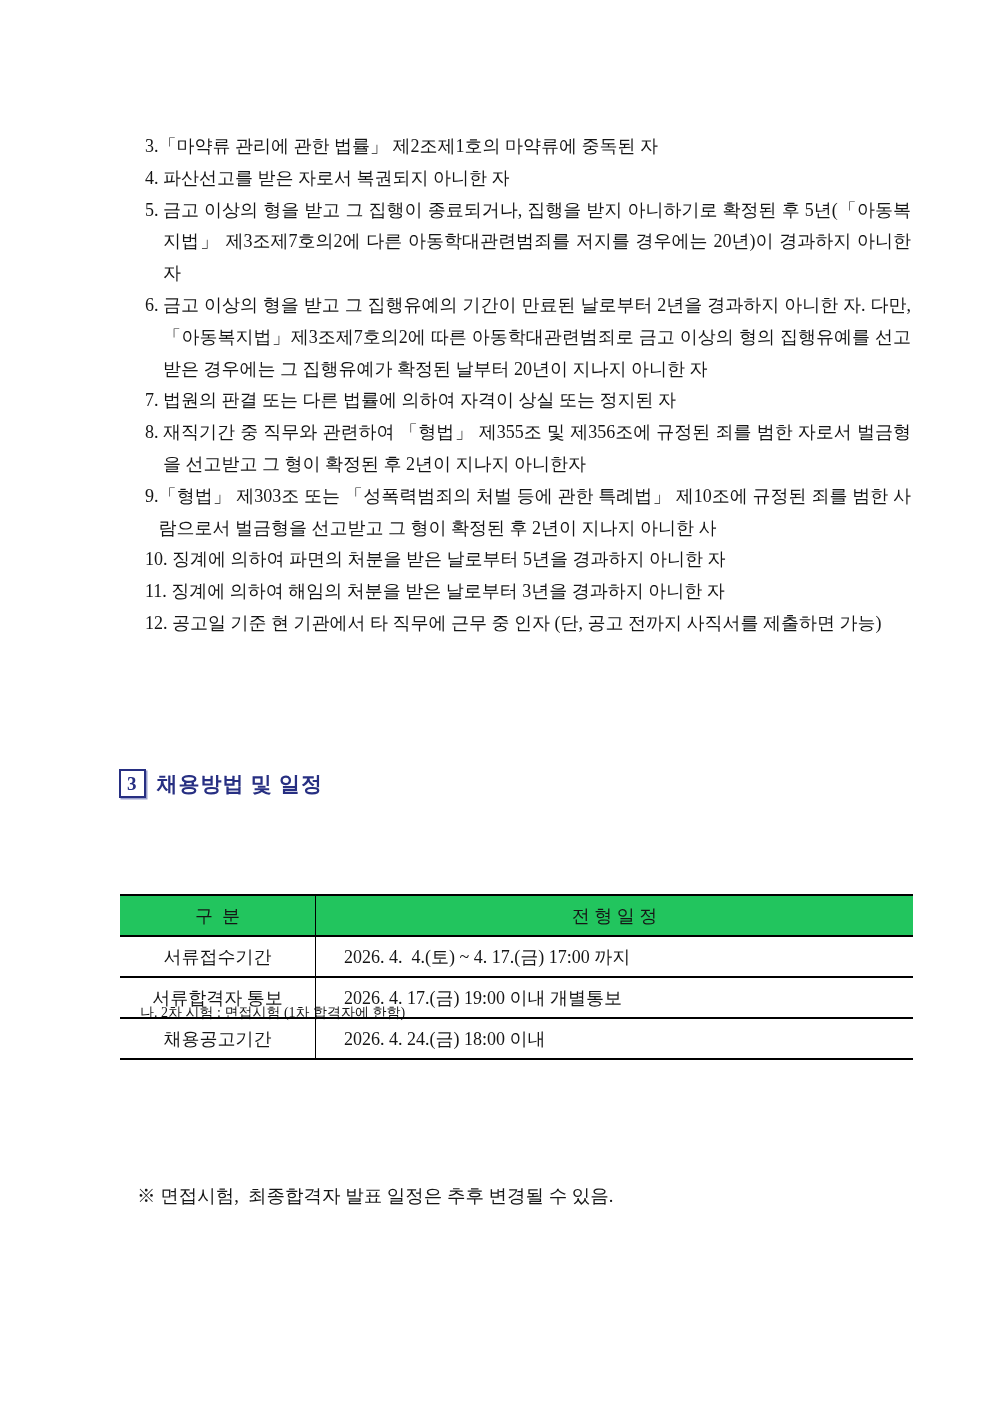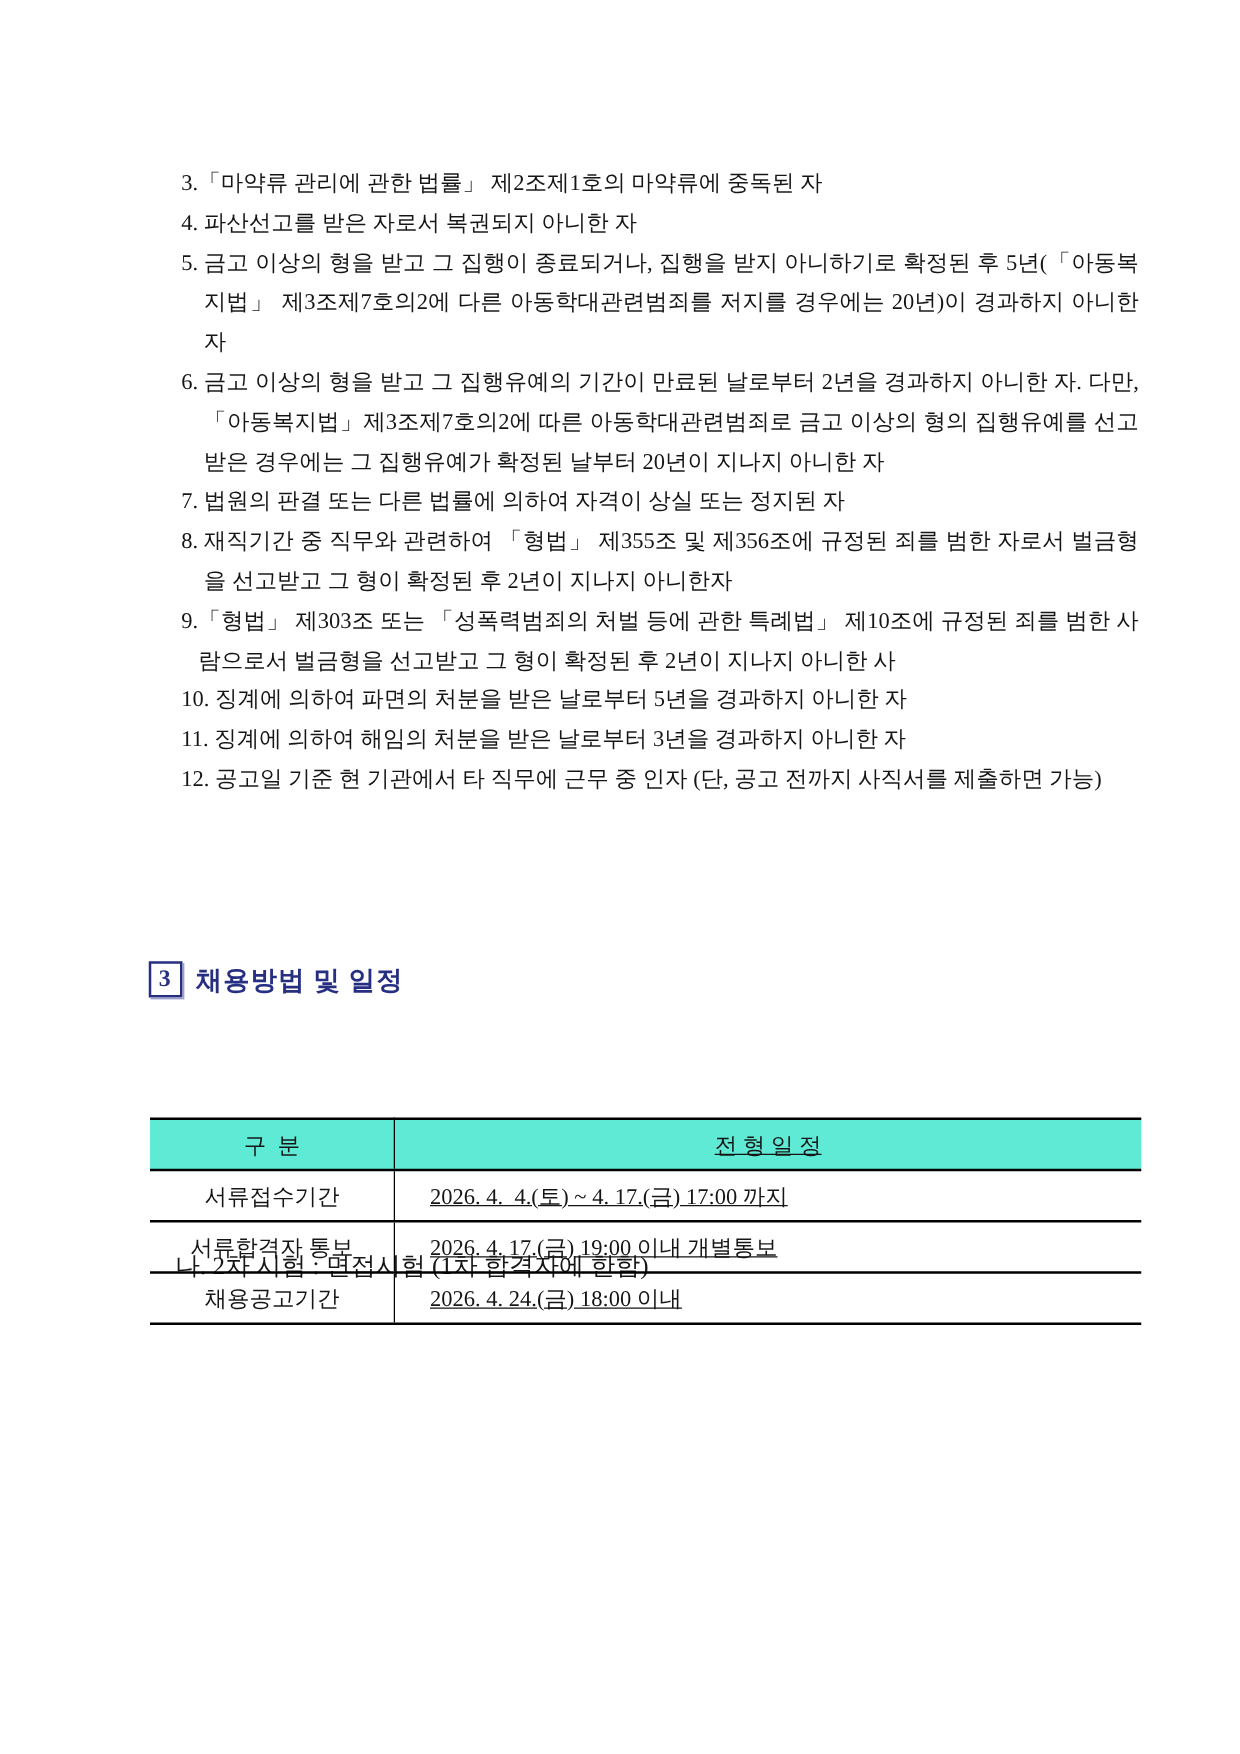--- a/index.html
+++ b/index.html
@@ -32,44 +32,44 @@
   .sec-num-box {
     display:inline-block;
     border:2px solid #272f82;
     box-shadow:1.5px 1.5px 0 #9aa0cc;
     padding:0 6px; line-height:25px; font-size:19px;
   }
 
   
   .subitems {
     position:absolute; left:140px; top:815px; width:760px;
-    font-size:20px; line-height:36px; white-space:pre-wrap;
+    font-size:14px; line-height:36px; white-space:pre-wrap;
   }
 
   
   .sched-table {
     position:absolute; left:120px; top:894px;
     width:793px; border-collapse:collapse;
     font-size:18px; color:#151515;
     border-top:2.5px solid #000;
   }
   .sched-table th, .sched-table td {
     border-bottom:2px solid #000;
     height:39px; padding:0; vertical-align:middle;
     font-weight:normal;
   }
   .sched-table .col-label {
     width:195px; text-align:center;
     border-right:1.5px solid #000;
     white-space:pre;
   }
   .sched-table .col-value {
-    text-align:left; padding-left:28px; white-space:pre;text-decoration:underline;
+    text-align:left; padding-left:28px; white-space:pre;
   }
-  .sched-table thead th { background:#5eead4; white-space:pre; }
+  .sched-table thead th { background:#22c55e; white-space:pre; }
 
   
   .footnote {
     position:absolute; left:137px; top:1181px;
     font-size:18.5px; line-height:30px; white-space:pre;
   }
 </style>
 </head>
 <body>
 
@@ -144,14 +144,15 @@
         <td class="col-label">서류합격자 통보</td>
         <td class="col-value">2026. 4. 17.(금) 19:00 이내 개별통보</td>
       </tr>
       <tr>
         <td class="col-label">채용공고기간</td>
         <td class="col-value">2026. 4. 24.(금) 18:00 이내</td>
       </tr>
     </tbody>
   </table>
 
+  <div class="footnote">※ 면접시험,  최종합격자 발표 일정은 추후 변경될 수 있음.</div>
 
 </div>
 
 </body></html>

